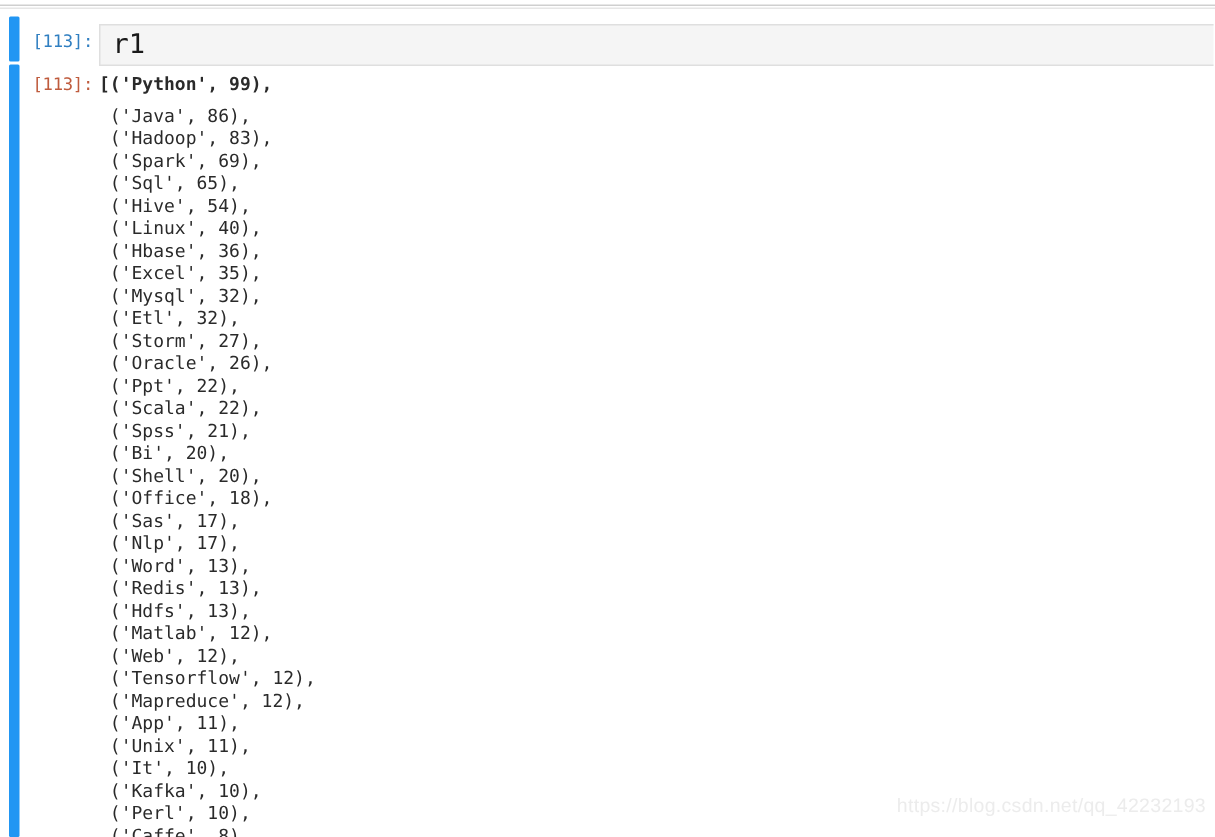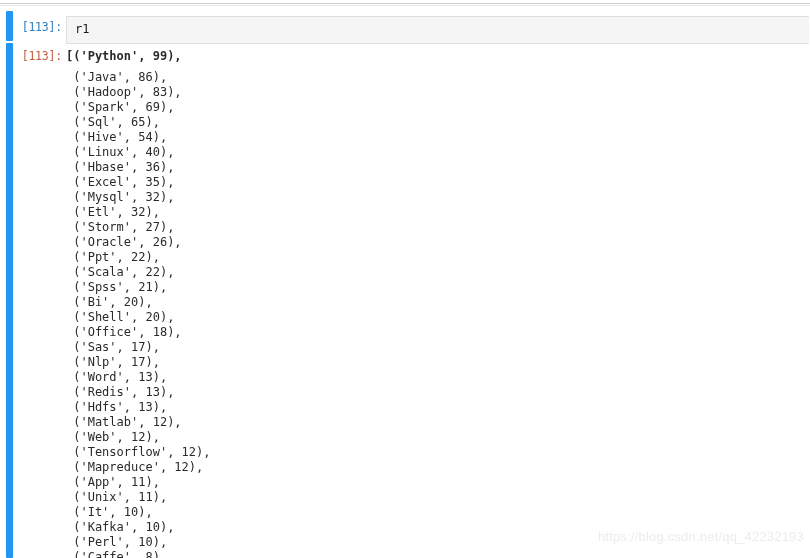--- a/index.html
+++ b/index.html
@@ -88,21 +88,21 @@
     background: #f5f5f5;
     border: 1px solid #dfdfdf;
     border-right: none;
     box-sizing: border-box;
   }
   .input-code {
     position: absolute;
     left: 8px;
     top: 5px;
     font-family: "DejaVu Sans Mono", "Liberation Mono", monospace;
-    font-size: 12px;
+    font-size: 18px;
     line-height: 15px;
     color: #1a1a1a;
     white-space: pre;
   }
 
   
   #output-cell { top: 37px; height: 515px; }
   #output-cell .cell-gutter-bar { top: 0px; height: 515px; }
   #output-cell .prompt { top: 6px; }
 

